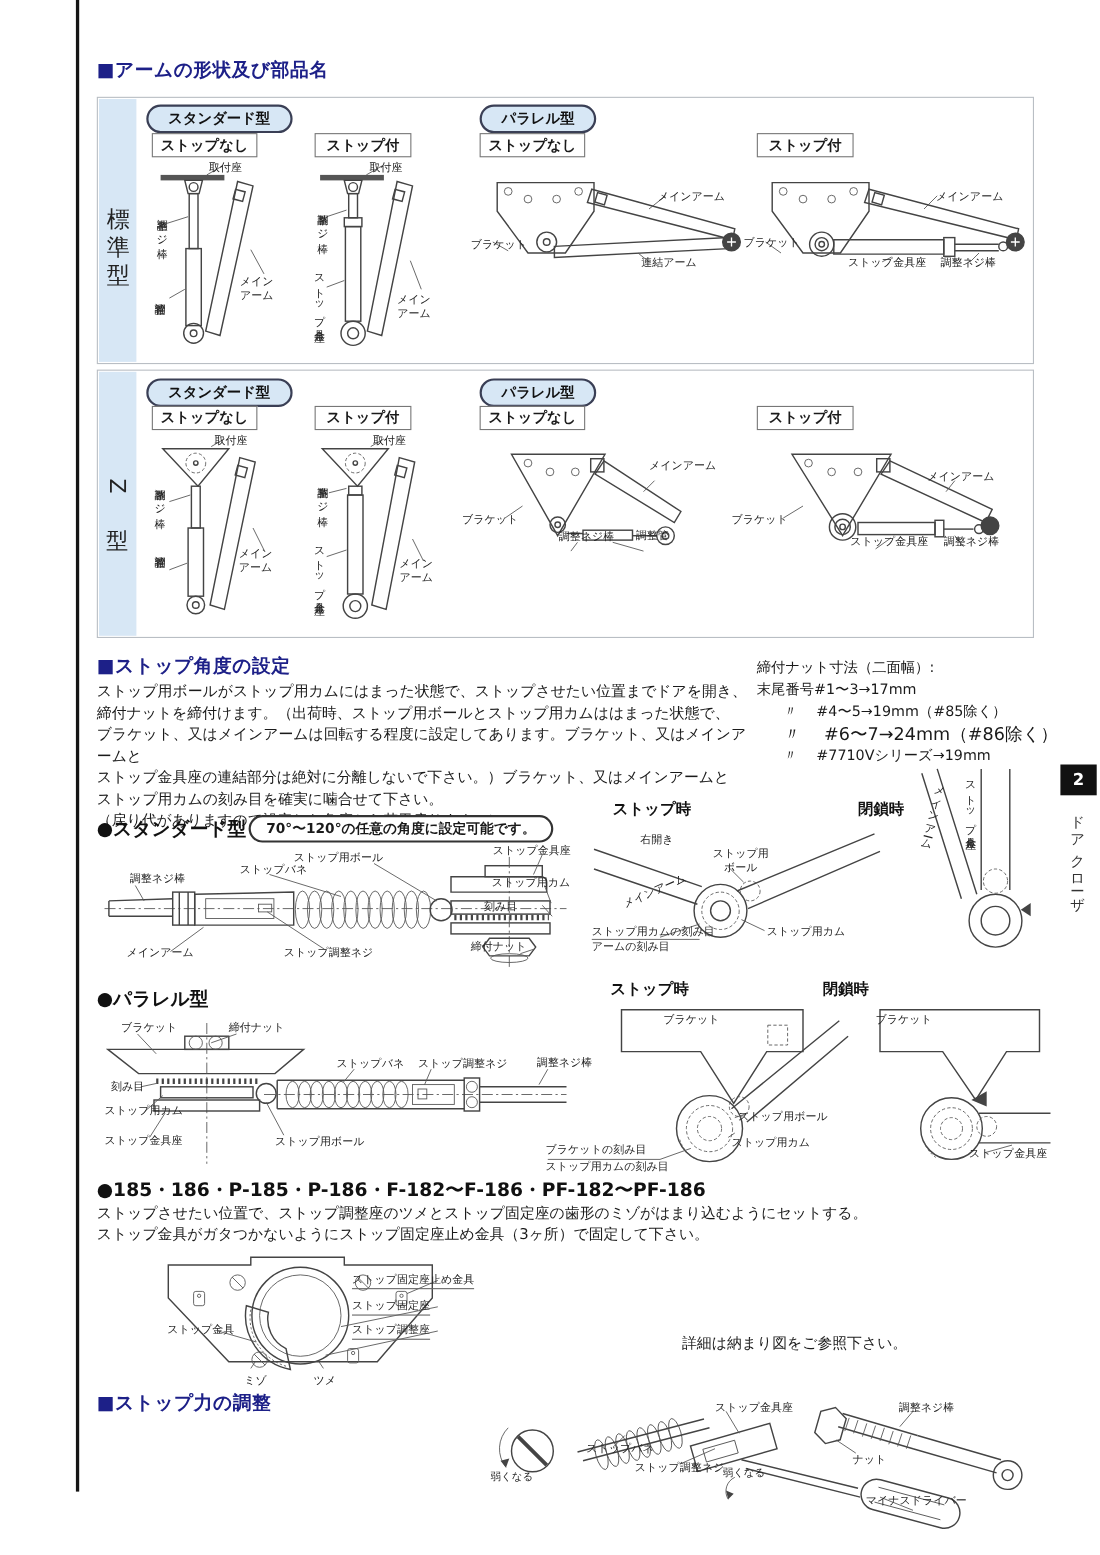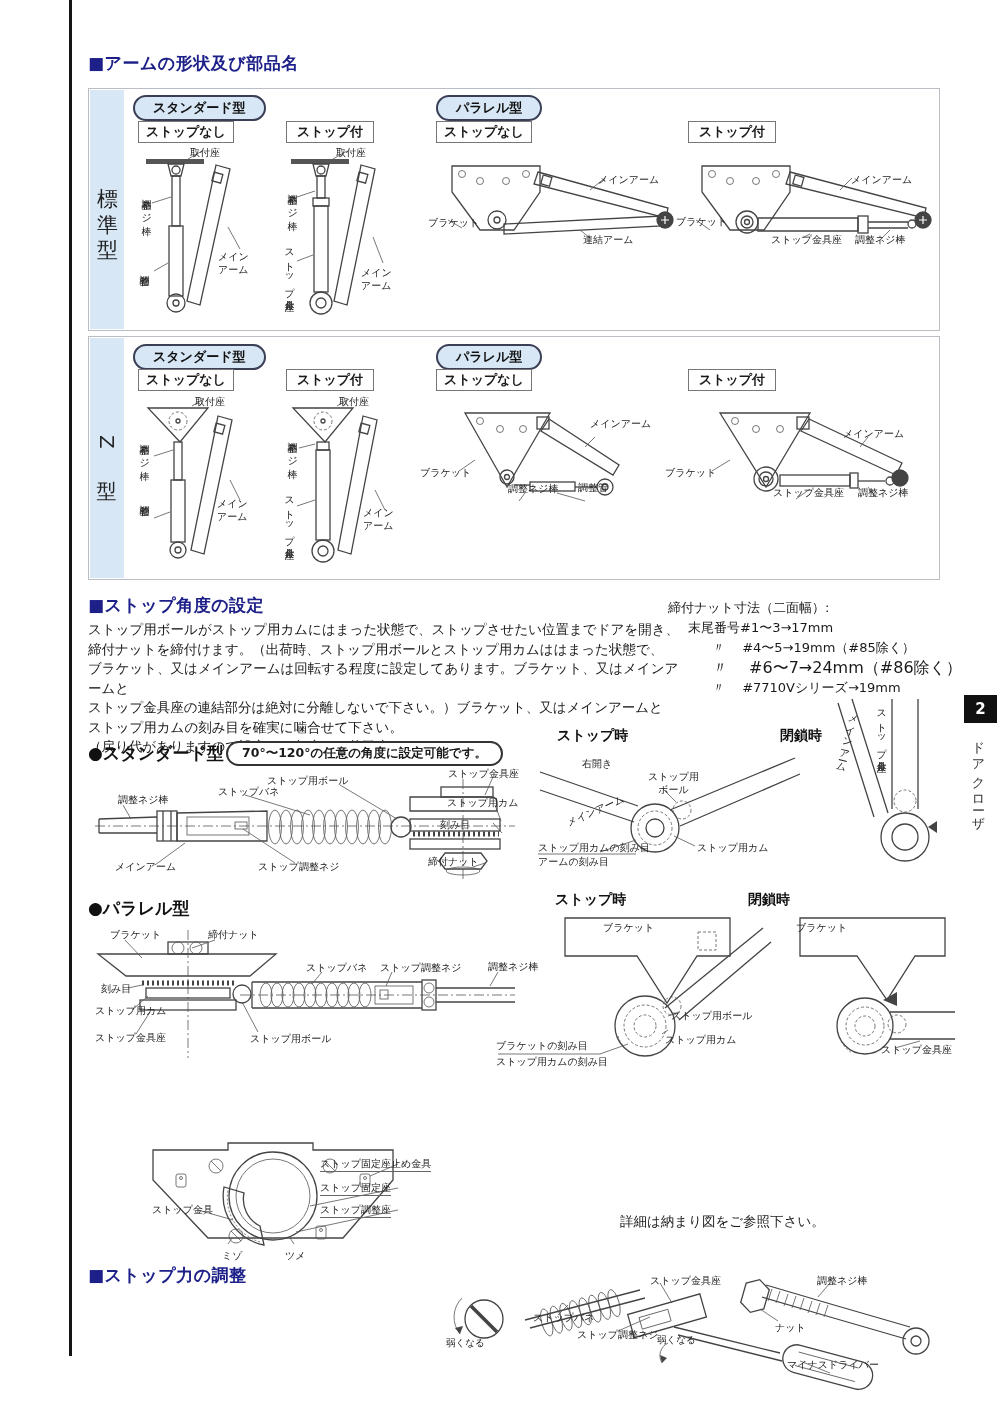--- a/index.html
+++ b/index.html
@@ -258,21 +258,21 @@
   <span class="lbl" style="left:858px;top:487px;">調整ネジ棒</span>
 
   <div class="h1" style="left:88px;top:594px;">■ストップ角度の設定</div>
   <div class="body-text" style="left:88px;top:620px;width:600px;">ストップ用ボールがストップ用カムにはまった状態で、ストップさせたい位置までドアを開き、
 締付ナットを締付けます。（出荷時、ストップ用ボールとストップ用カムははまった状態で、
 ブラケット、又はメインアームは回転する程度に設定してあります。ブラケット、又はメインアームと
 ストップ金具座の連結部分は絶対に分離しないで下さい。）ブラケット、又はメインアームと
 ストップ用カムの刻み目を確実に噛合せて下さい。
 （戻り代がありますので設定した角度から若干戻ります。）</div>
 
-  <div class="body-text" style="left:668px;top:598px;font-size:13px;line-height:20px;">締付ナット寸法（二面幅）:</div>
+  <div class="body-text" style="left:688px;top:598px;font-size:13px;line-height:20px;">締付ナット寸法（二面幅）:</div>
   <div class="body-text" style="left:688px;top:618px;font-size:13px;line-height:20px;">末尾番号#1〜3→17mm</div>
   <div class="body-text" style="left:712px;top:638px;font-size:13px;line-height:20px;">〃　 #4〜5→19mm（#85除く）</div>
   <div class="body-text" style="left:712px;top:658px;font-size:16px;line-height:20px;">〃　 #6〜7→24mm（#86除く）</div>
   <div class="body-text" style="left:712px;top:678px;font-size:13px;line-height:20px;">〃　 #7710Vシリーズ→19mm</div>
 
   <div class="sub" style="left:88px;top:742px;">●スタンダード型</div>
   <div class="note-pill" style="left:226px;top:741px;">70°〜120°の任意の角度に設定可能です。</div>
 
   <svg class="diagram" style="left:95px;top:775px;" width="420" height="110" viewBox="0 0 420 110">
     <g class="dln">
@@ -448,20 +448,23 @@
       <path class="thin" d="M95,130 a28,28 0 0 0 12,15" stroke-dasharray="2 2" stroke-width="5"></path>
       <path d="M145,104 H210 M145,131 H210"></path>
       <circle class="thin" cx="152" cy="116" r="9" stroke-dasharray="3 2"></circle>
       <path d="M138,92 l14,-8 v14 z" fill="#444" stroke="none"></path>
       <line class="thin" x1="175" y1="133" x2="150" y2="140"></line>
     </g>
   </svg>
   <span class="lbl" style="left:796px;top:922px;">ブラケット</span>
   <span class="lbl" style="left:881px;top:1044px;">ストップ金具座</span>
 
+  <div class="sub" style="left:88px;top:1070px;">●185・186・P-185・P-186・F-182〜F-186・PF-182〜PF-186</div>
+  <div class="body-text" style="left:88px;top:1094px;width:880px;line-height:18.5px;">ストップさせたい位置で、ストップ調整座のツメとストップ固定座の歯形のミゾがはまり込むようにセットする。
+ストップ金具がガタつかないようにストップ固定座止め金具（3ヶ所）で固定して下さい。</div>
 
   <svg class="diagram" style="left:148px;top:1138px;" width="250" height="140" viewBox="0 0 250 140">
     <g class="dln">
       <path d="M5,12 H80 V5 H165 V12 H245 V42 L195,100 H60 L5,42 Z"></path>
       <circle cx="125" cy="58" r="44"></circle>
         <circle class="thin" cx="125" cy="58" r="37"></circle>
       <circle class="thin" cx="68" cy="28" r="7"></circle>
         <line class="thin" x1="63" y1="23" x2="73" y2="33"></line>
       <circle class="thin" cx="182" cy="28" r="7"></circle>
         <line class="thin" x1="177" y1="23" x2="187" y2="33"></line>

